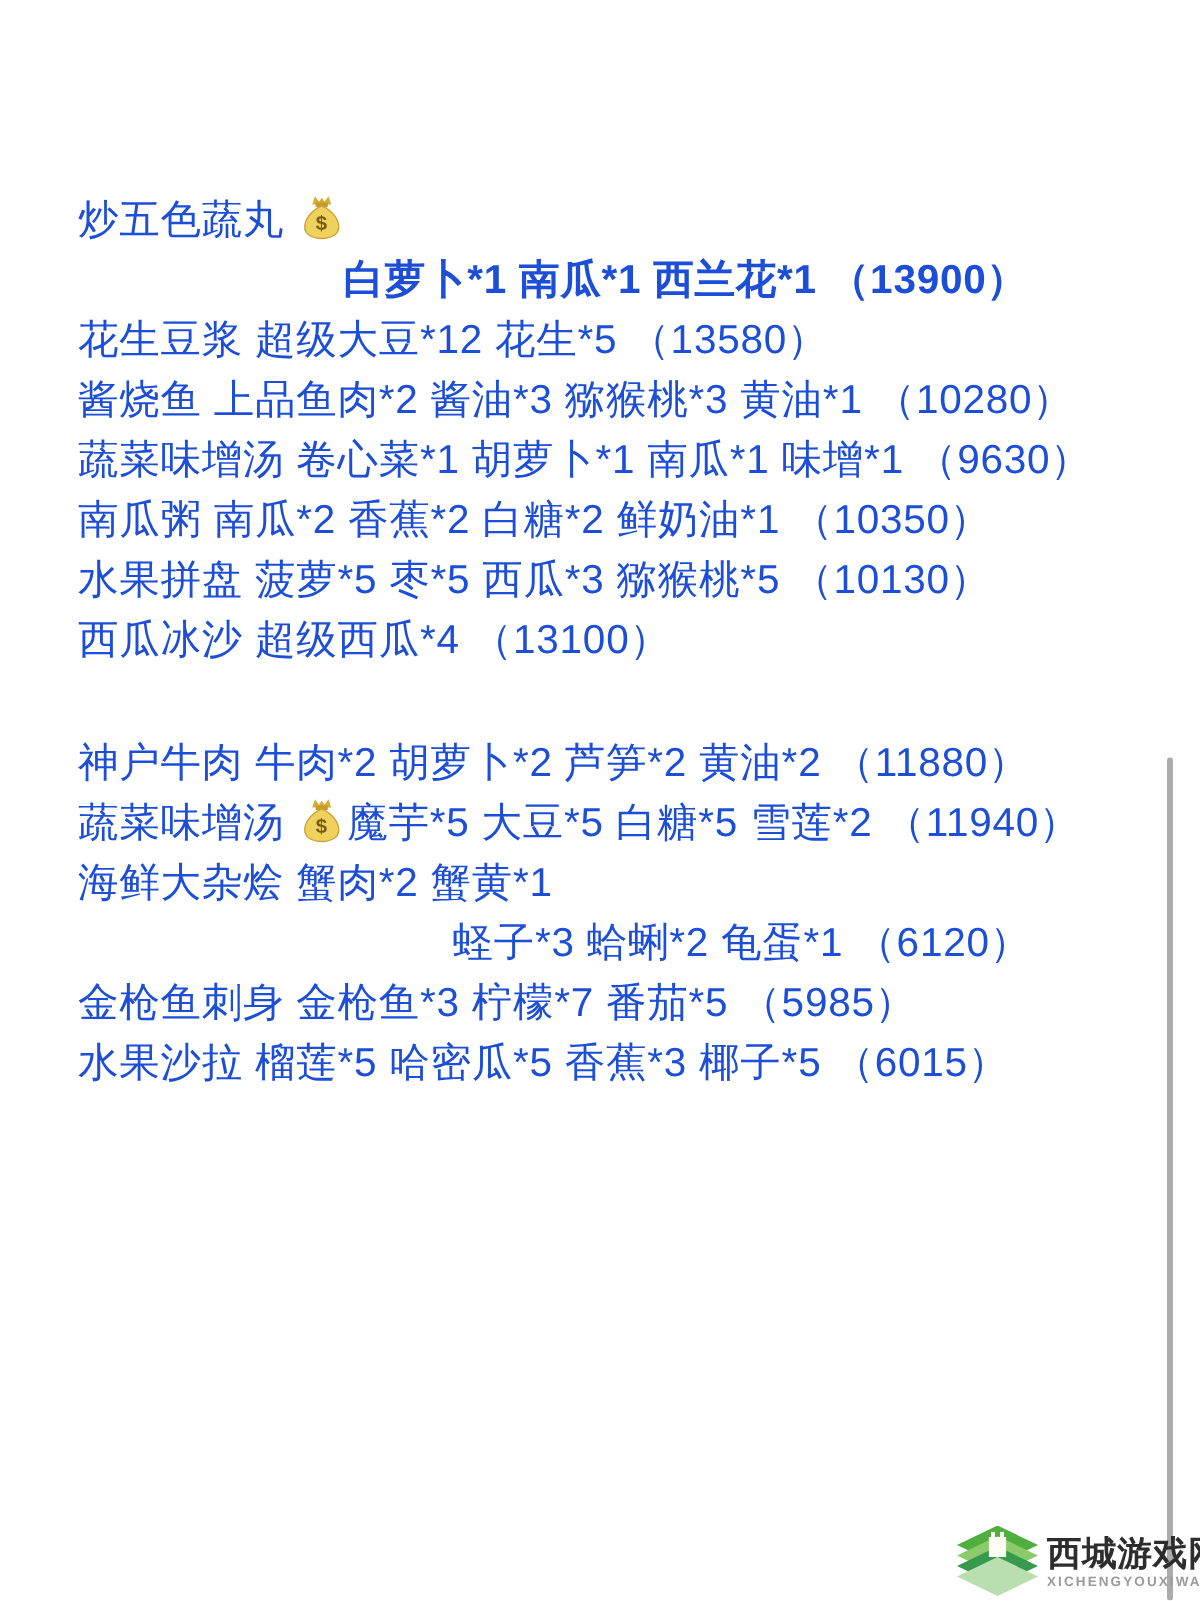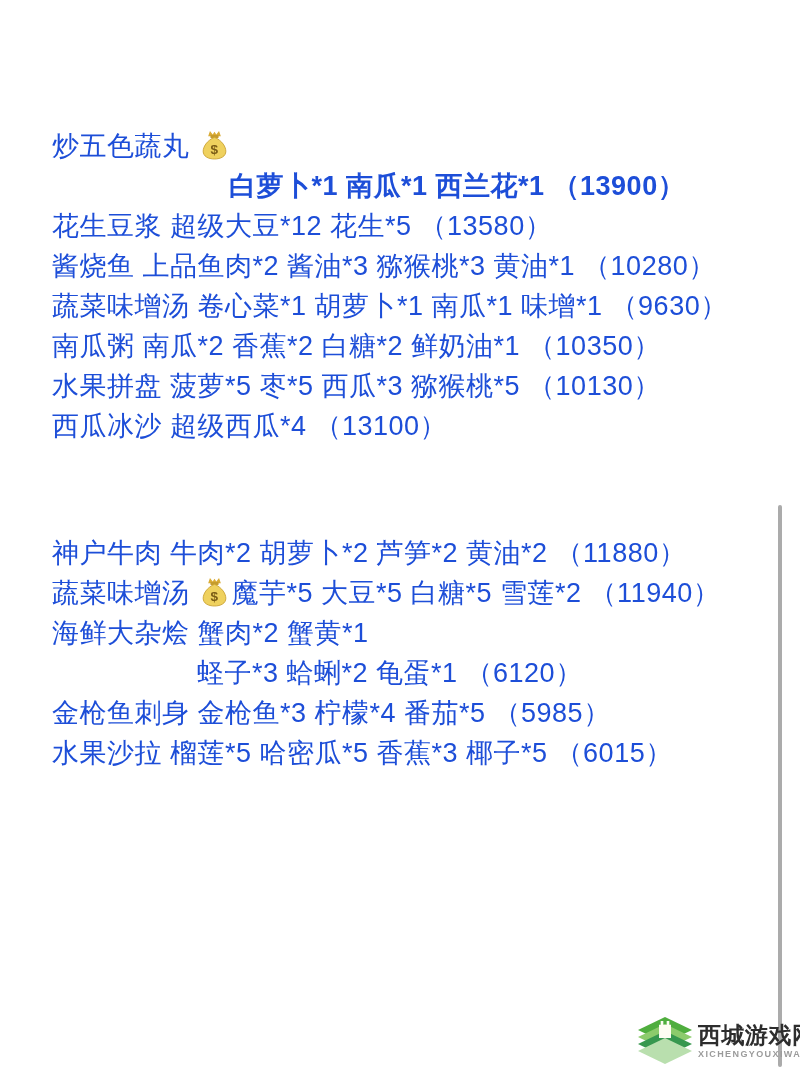--- a/index.html
+++ b/index.html
@@ -9,21 +9,21 @@
     background: #ffffff;
     overflow: hidden;
     font-family: "Liberation Sans", "DejaVu Sans", sans-serif;
   }
   .recipe-list {
     position: absolute;
     left: 52px;
     top: 126px;
     width: 740px;
   }
-  .recipe-block + .recipe-block { margin-top: 87px; }
+  .recipe-block + .recipe-block { margin-top: 42px; }
   .recipe-line {
     font-size: 27px;
     line-height: 40px;
     color: #1d4ed8;
     letter-spacing: 0.5px;
     white-space: nowrap;
   }
   .money-bag {
     display: inline-block;
     width: 29px;
@@ -117,22 +117,22 @@
       </div>
       <div class="recipe-block">
         <div class="recipe-line"><span>神户牛肉 牛肉*2 胡萝卜*2 芦笋*2 黄油*2 （11880）</span></div>
         <div class="recipe-line"><span>蔬菜味增汤 </span><span class="money-bag"><svg viewBox="0 0 32 34" xmlns="http://www.w3.org/2000/svg">
               <path d="M11 2 L14 6 L16 3 L18 6 L21 2 L23 8 L9 8 Z" fill="#d9ab35"></path>
               <rect x="11.5" y="6.5" width="9" height="3.5" rx="1" fill="#c59b2d"></rect>
               <path d="M16 9 C 7 13 3.5 20 3.5 24.5 C 3.5 30 9 33 16 33 C 23 33 28.5 30 28.5 24.5 C 28.5 20 25 13 16 9 Z" fill="#efd15e" stroke="#caa233" stroke-width="1"></path>
               <text x="16" y="27" font-size="15" font-weight="bold" text-anchor="middle" fill="#7a5b16" font-family="Liberation Sans, sans-serif">$</text>
             </svg></span><span>魔芋*5 大豆*5 白糖*5 雪莲*2 （11940）</span></div>
         <div class="recipe-line"><span>海鲜大杂烩 蟹肉*2 蟹黄*1</span></div>
-        <div class="recipe-line" style="padding-left: 145px;"><span>蛏子*3 蛤蜊*2 龟蛋*1 （6120）</span></div>
-        <div class="recipe-line"><span>金枪鱼刺身 金枪鱼*3 柠檬*4 番茄*5 （5985）</span></div>
+        <div class="recipe-line" style="padding-left: 145px; text-align: center;"><span>蛏子*3 蛤蜊*2 龟蛋*1 （6120）</span></div>
+        <div class="recipe-line"><span>金枪鱼刺身 金枪鱼*3 柠檬*7 番茄*5 （5985）</span></div>
         <div class="recipe-line"><span>水果沙拉 榴莲*5 哈密瓜*5 香蕉*3 椰子*5 （6015）</span></div>
       </div>
     </main>
 
   <div class="scroll-line"></div>
 
   <div class="watermark">
     <div class="wm-logo">
       <span class="wm-layer l1"></span>
       <span class="wm-layer l2"></span>

